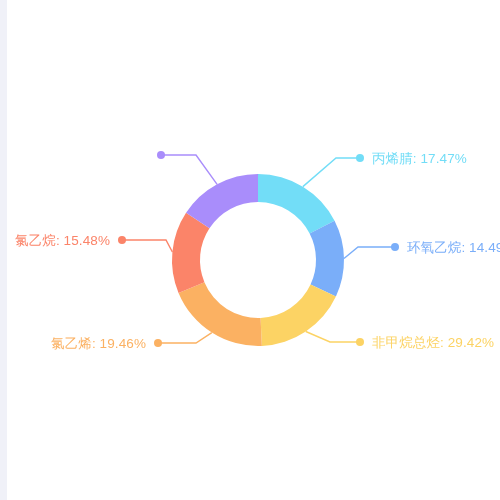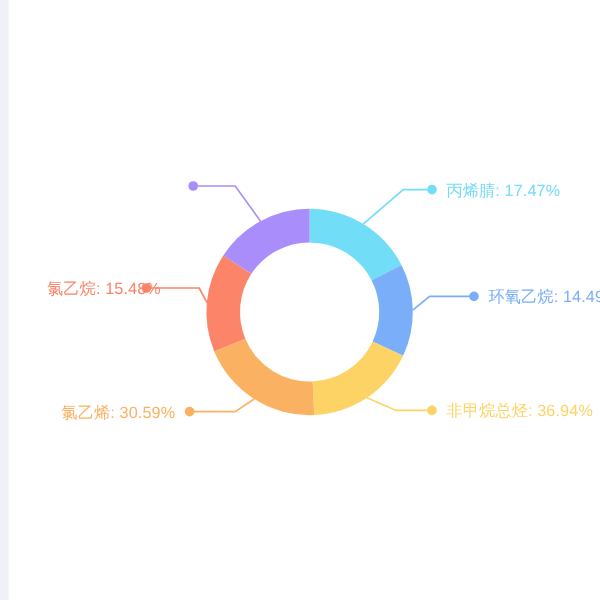--- a/index.html
+++ b/index.html
@@ -76,17 +76,17 @@
         <circle cx="395" cy="247" r="4" fill="#7aaef9"></circle>
         <circle cx="360" cy="342" r="4" fill="#fcd364"></circle>
         <circle cx="158" cy="343" r="4" fill="#fbb162"></circle>
         <circle cx="122" cy="240" r="4" fill="#fb8469"></circle>
         <circle cx="161" cy="155" r="4" fill="#a98dfb"></circle>
       </g>
   </svg>
 
   <div class="pie-label lbl-right" style="color: rgb(114, 221, 247); top: 151px; left: 372px; text-align: right;">丙烯腈: 17.47%</div>
   <div class="pie-label lbl-right" style="color: rgb(122, 174, 249); top: 240px; left: 407px;">环氧乙烷: 14.49%</div>
-  <div class="pie-label lbl-right" style="color: rgb(252, 211, 100); top: 335px; left: 372px;">非甲烷总烃: 36.94%</div>
-  <div class="pie-label lbl-left" style="color: rgb(251, 177, 98); top: 336px; left: 0px; width: 146px;">氯乙烯: 30.59%</div>
-  <div class="pie-label lbl-left" style="color: rgb(251, 132, 105); top: 233px; left: 0px; width: 110px; padding-left: 24px;">氯乙烷: 15.48%</div>
+  <div class="pie-label lbl-right" style="color: rgb(252, 211, 100); top: 335px; left: 372px;">非甲烷总烃: 29.42%</div>
+  <div class="pie-label lbl-left" style="color: rgb(251, 177, 98); top: 336px; left: 0px; width: 146px;">氯乙烯: 19.46%</div>
+  <div class="pie-label lbl-left" style="color: rgb(251, 132, 105); top: 233px; left: 0px; width: 110px;">氯乙烷: 15.48%</div>
 
 </div>
 
 </body></html>

